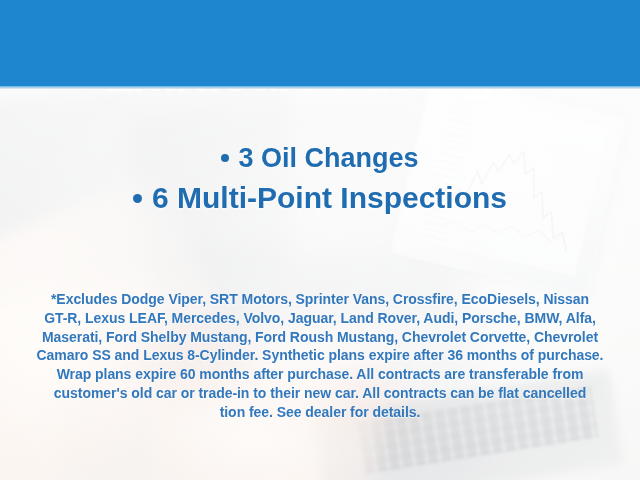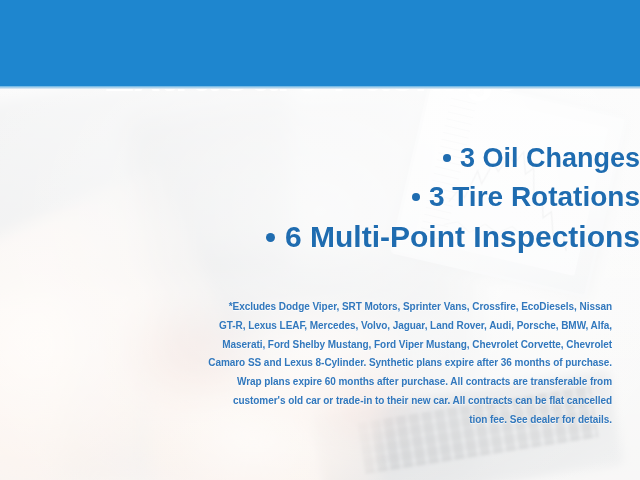--- a/index.html
+++ b/index.html
@@ -225,21 +225,21 @@
     line-height: 1;
     white-space: nowrap;
   }
 
   
   .bullets {
     position: absolute;
     left: 0; top: 138px;
     width: 640px;
     z-index: 6;
-    text-align: right;
+    text-align: center;
   }
   .bullet-item {
     display: block;
     color: #1f6cb0;
     font-weight: bold;
     line-height: 1.34;
     white-space: nowrap;
     text-shadow: 0 1px 2px rgba(255,255,255,.85);
   }
   .bullet-item .dot {
@@ -254,26 +254,26 @@
   .b1 { font-size: 27px; }
   .b1 .dot { width: 8px; height: 8px; margin-right: 9px; }
   .b2 { font-size: 28px; }
   .b2 .dot { width: 8px; height: 8px; margin-right: 9px; }
   .b3 { font-size: 30px; }
   .b3 .dot { width: 9px; height: 9px; margin-right: 10px; }
 
   
   .disclaimer {
     position: absolute;
-    left: 28px; top: 298px;
+    left: 28px; top: 290px;
     width: 584px;
     z-index: 6;
-    text-align: right;
+    text-align: center;
     color: #3278bd;
-    font-size: 10px;
+    font-size: 14px;
     font-weight: bold;
     line-height: 18.8px;
     letter-spacing: -0.05px;
     text-shadow: 0 1px 1px rgba(255,255,255,.80);
   }
   .disclaimer .dline {
     display: block;
     white-space: nowrap;
   }
 </style>
@@ -312,31 +312,28 @@
   </div>
 
   <div class="header-bar"></div>
   <div class="header-rule"></div>
   <h1 class="header-title">ExtraCare Package*</h1>
 
   <div class="bullets">
     <div class="bullet-item b1">
       <span class="dot"></span><span class="btext">3 Oil Changes</span>
     </div>
-    <div class="bullet-item b2">
-      <span class="dot"></span><span class="btext">3 Tire Rotations</span>
-    </div>
     <div class="bullet-item b3">
       <span class="dot"></span><span class="btext">6 Multi-Point Inspections</span>
     </div>
   </div>
 
   <div class="disclaimer">
     <span class="dline">*Excludes Dodge Viper, SRT Motors, Sprinter Vans, Crossfire, EcoDiesels, Nissan</span>
     <span class="dline">GT-R, Lexus LEAF, Mercedes, Volvo, Jaguar, Land Rover, Audi, Porsche, BMW, Alfa,</span>
-    <span class="dline">Maserati, Ford Shelby Mustang, Ford Viper Mustang, Chevrolet Corvette, Chevrolet</span>
+    <span class="dline">Maserati, Ford Shelby Mustang, Ford Roush Mustang, Chevrolet Corvette, Chevrolet</span>
     <span class="dline">Camaro SS and Lexus 8-Cylinder. Synthetic plans expire after 36 months of purchase.</span>
     <span class="dline">Wrap plans expire 60 months after purchase. All contracts are transferable from</span>
     <span class="dline">customer's old car or trade-in to their new car. All contracts can be flat cancelled</span>
     <span class="dline">tion fee. See dealer for details.</span>
   </div>
 
 </div>
 
 </body></html>

